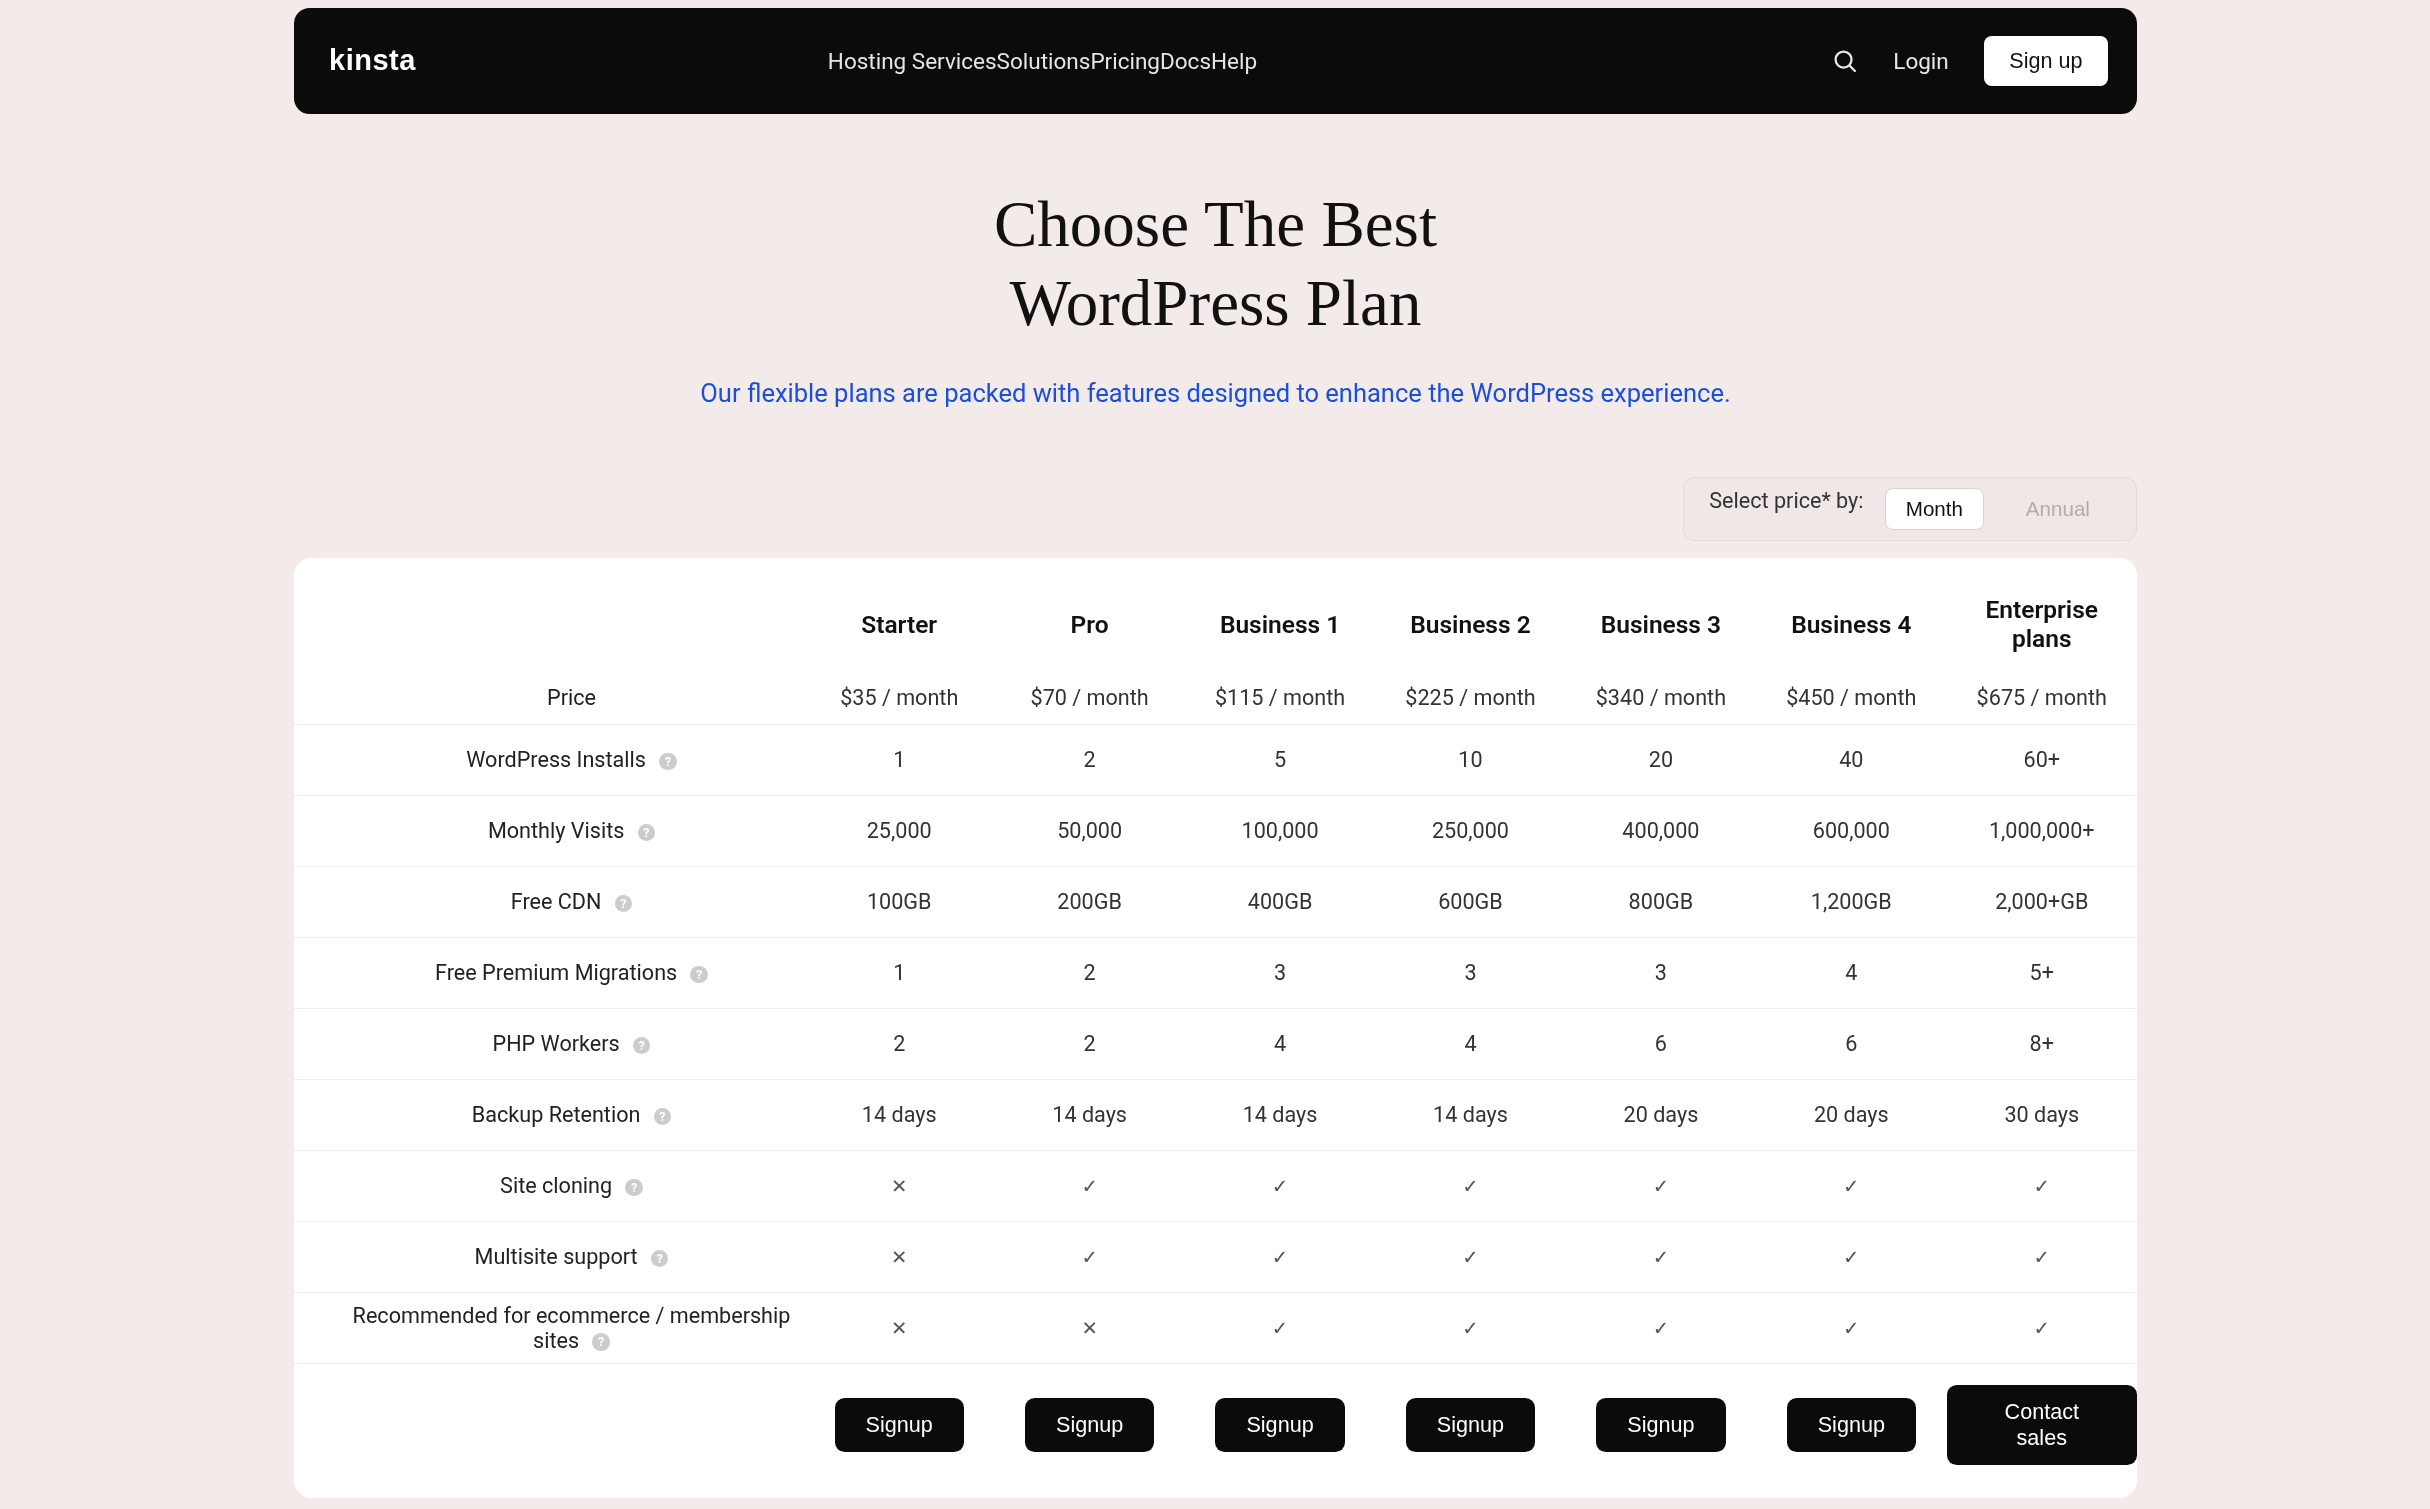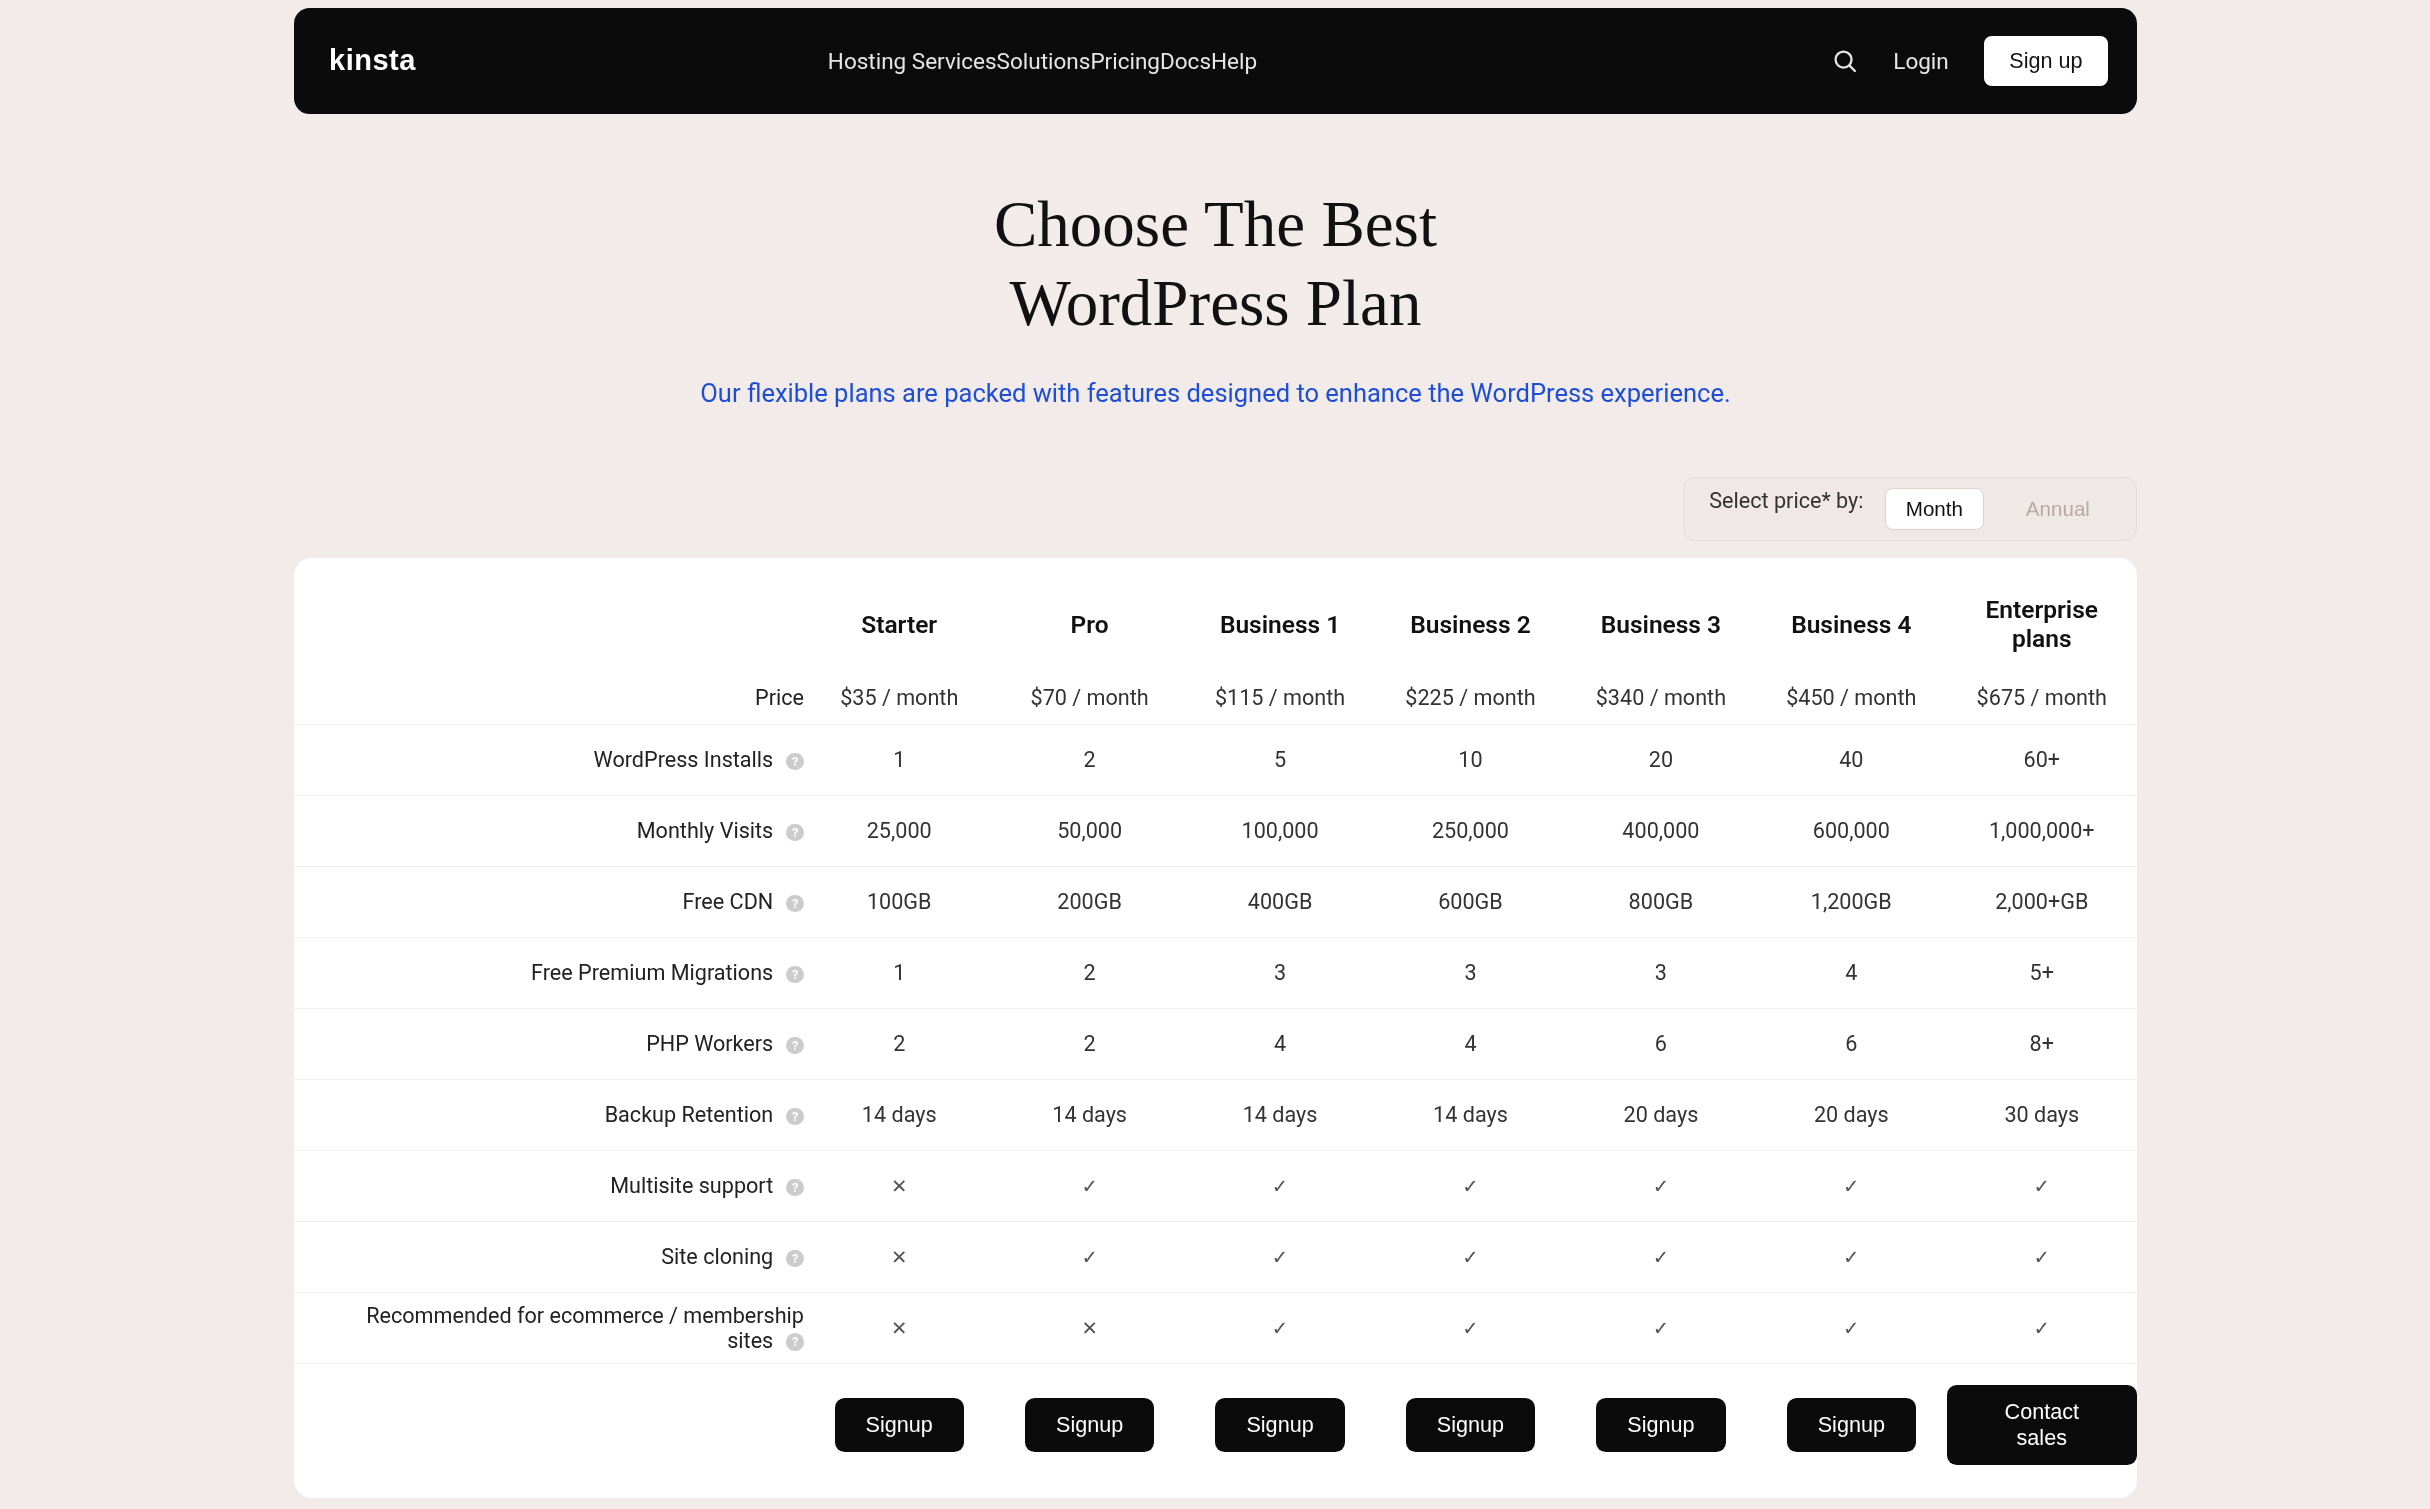--- a/index.html
+++ b/index.html
@@ -79,21 +79,21 @@
     padding: 37px 9.8px 0 9.8px;
     font-size: 24.5px; font-weight: 600; color: #111; text-align: center;
     border: none;
   }
   thead th.feature-head { text-align: left; padding-left: 45px; }
   col.feature-col { width: 510px; }
   tbody td {
     font-size: 21.6px; color: #333; text-align: center;
     border-bottom: 1px solid #efefef; height: 71px;
   }
-  tbody td.feature-cell { text-align: right; padding-left: 45px; color: #222; }
+  tbody td.feature-cell { text-align: center; padding-left: 45px; color: #222; }
   .help {
     display:inline-flex; align-items:center; justify-content:center;
     width:17.6px; height:17.6px; border-radius:50%;
     background:#ccc; color:#fff; font-size:12.7px; font-weight:700;
     margin-left:7.8px; vertical-align: middle;
   }
   tbody tr:first-child td { padding-top: 17.6px; }
   .mark { font-size: 19.6px; color:#555; }
   
   .cta-row td { border-bottom: none; padding-top: 21.6px; }
@@ -231,31 +231,31 @@
             <td class="feature-cell">Backup Retention <span class="help">?</span></td>
             <td>14 days</td>
             <td>14 days</td>
             <td>14 days</td>
             <td>14 days</td>
             <td>20 days</td>
             <td>20 days</td>
             <td>30 days</td>
           </tr>
           <tr>
+            <td class="feature-cell">Site cloning <span class="help">?</span></td>
+            <td><span class="mark">✕</span></td>
+            <td><span class="mark">✓</span></td>
+            <td><span class="mark">✓</span></td>
+            <td><span class="mark">✓</span></td>
+            <td><span class="mark">✓</span></td>
+            <td><span class="mark">✓</span></td>
+            <td><span class="mark">✓</span></td>
+          </tr>
+          <tr>
             <td class="feature-cell">Multisite support <span class="help">?</span></td>
-            <td><span class="mark">✕</span></td>
-            <td><span class="mark">✓</span></td>
-            <td><span class="mark">✓</span></td>
-            <td><span class="mark">✓</span></td>
-            <td><span class="mark">✓</span></td>
-            <td><span class="mark">✓</span></td>
-            <td><span class="mark">✓</span></td>
-          </tr>
-          <tr>
-            <td class="feature-cell">Site cloning <span class="help">?</span></td>
             <td><span class="mark">✕</span></td>
             <td><span class="mark">✓</span></td>
             <td><span class="mark">✓</span></td>
             <td><span class="mark">✓</span></td>
             <td><span class="mark">✓</span></td>
             <td><span class="mark">✓</span></td>
             <td><span class="mark">✓</span></td>
           </tr>
           <tr>
             <td class="feature-cell">Recommended for ecommerce / membership sites <span class="help">?</span></td>

